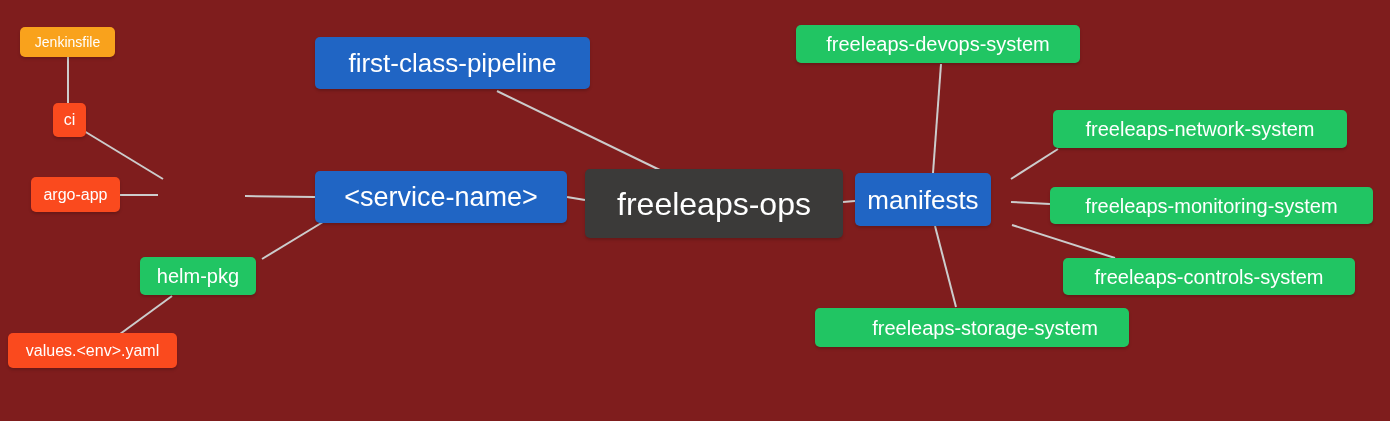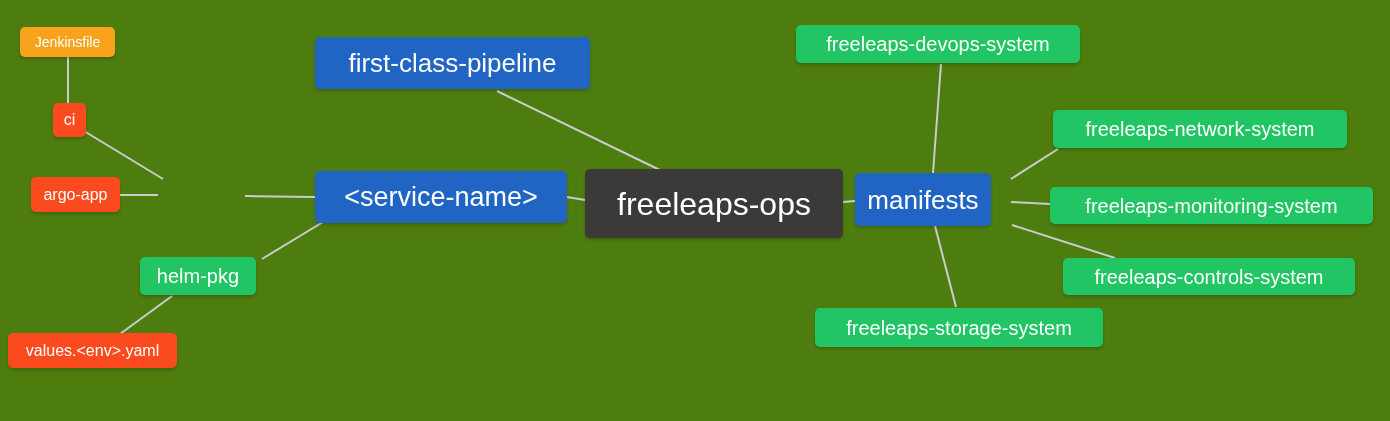--- a/index.html
+++ b/index.html
@@ -5,21 +5,21 @@
   html, body {
     margin: 0;
     padding: 0;
     background: #ffffff;
     font-family: "Liberation Sans", sans-serif;
   }
   .canvas {
     position: relative;
     width: 1390px;
     height: 421px;
-    background: #4d7c0f;
+    background: #7f1d1d;
     overflow: hidden;
   }
   .edges {
     position: absolute;
     left: 0;
     top: 0;
     width: 1390px;
     height: 421px;
   }
   .node {
@@ -42,21 +42,21 @@
   .n-helm        { left:140px; top:257px; width:116px; height:38px; font-size:20px; }
   .n-values      { left:8px;   top:333px; width:169px; height:35px; font-size:16px; }
   .n-fcp         { left:315px; top:37px;  width:275px; height:52px; font-size:26px; }
   .n-svc         { left:315px; top:171px; width:252px; height:52px; font-size:27px; }
   .n-ops         { left:585px; top:169px; width:258px; height:69px; font-size:32px; }
   .n-manifests   { left:855px; top:173px; width:136px; height:53px; font-size:26px; }
   .n-devops      { left:796px; top:25px;  width:284px; height:38px; font-size:20px; }
   .n-network     { left:1053px;top:110px; width:294px; height:38px; font-size:20px; }
   .n-monitoring  { left:1050px;top:187px; width:323px; height:37px; font-size:20px; }
   .n-controls    { left:1063px;top:258px; width:292px; height:37px; font-size:20px; }
-  .n-storage     { left:815px; top:308px; width:288px; height:39px; font-size:20px; }
+  .n-storage     { left:815px; top:308px; width:288px; height:39px; font-size:20px;padding-left:26px; }
 </style>
 </head>
 <body>
 
 <div class="canvas">
 
   <svg class="edges" viewBox="0 0 1390 421" xmlns="http://www.w3.org/2000/svg">
     <line class="edge" x1="68" y1="57" x2="68" y2="104" stroke-width="2" stroke="#cccccc"></line>
     <line class="edge" x1="84" y1="131" x2="163" y2="179" stroke-width="2" stroke="#cccccc"></line>
     <line class="edge" x1="120" y1="195" x2="158" y2="195" stroke-width="2" stroke="#cccccc"></line>

